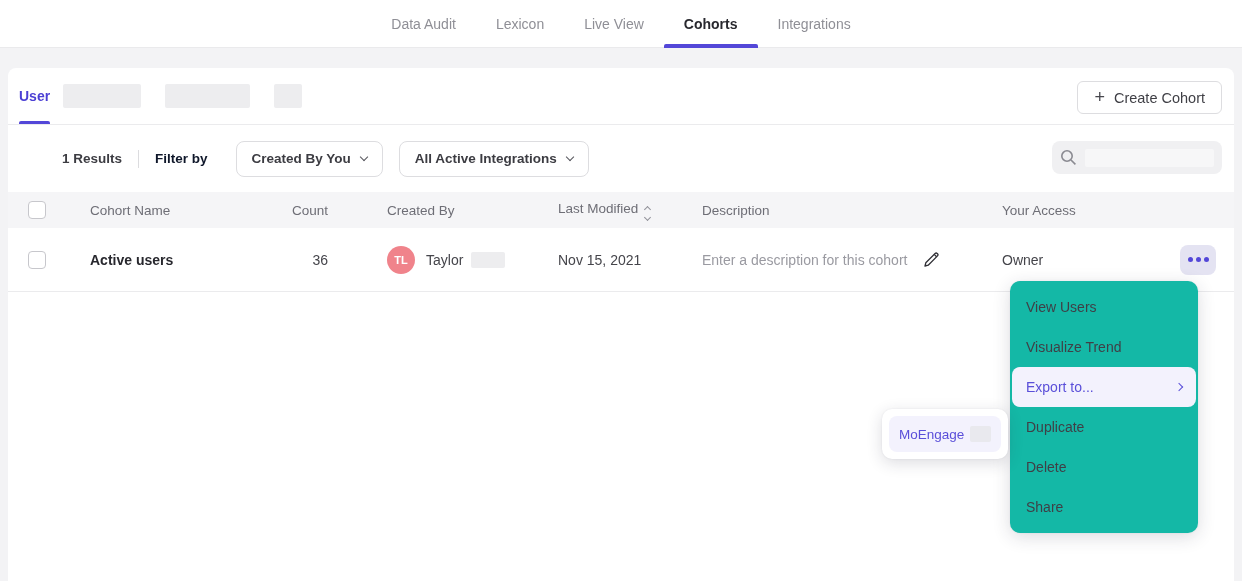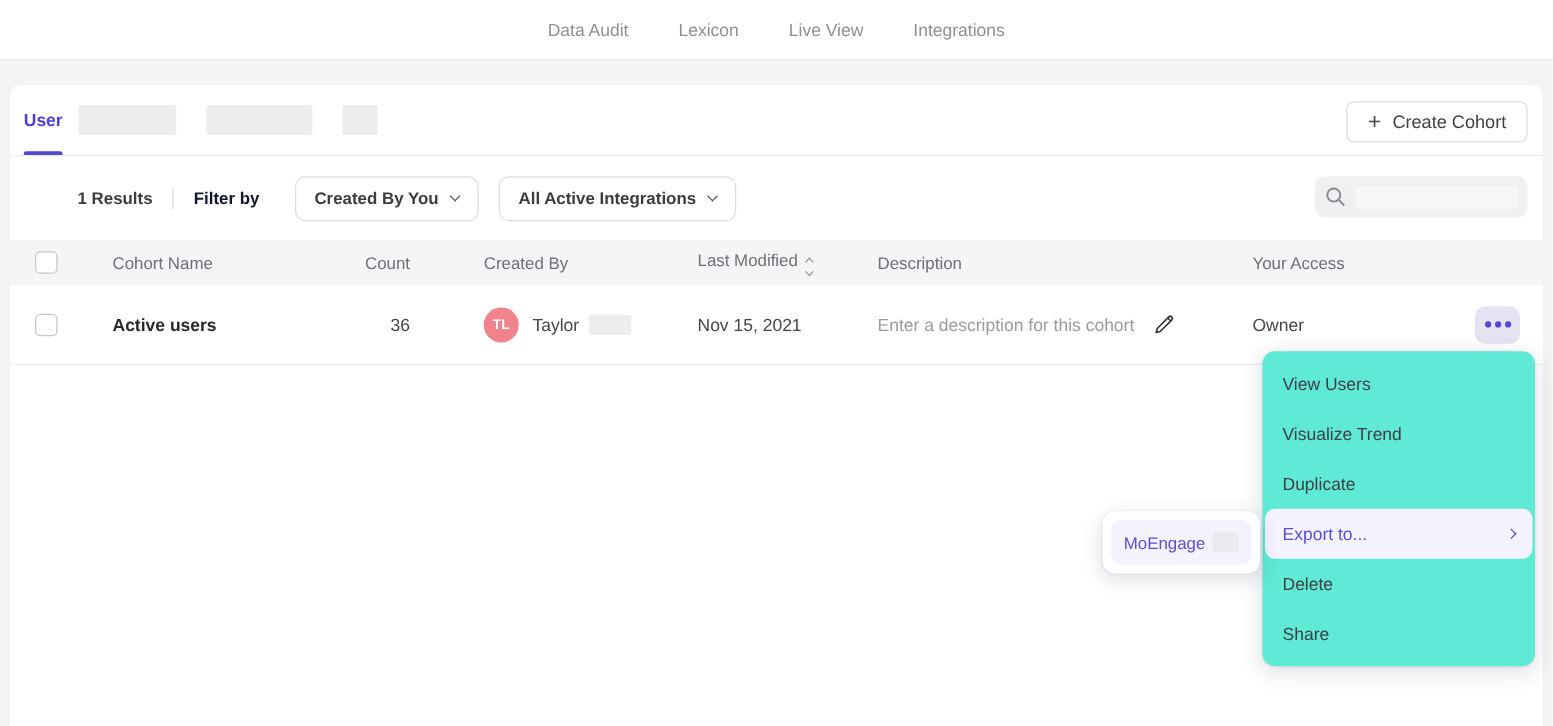--- a/index.html
+++ b/index.html
@@ -68,21 +68,21 @@
   .avatar { width:28px; height:28px; border-radius:50%; background:#f0838b; color:#fff; font-size:11px;
           font-weight:700; display:flex; align-items:center; justify-content:center; margin-right:11px; }
   .name-redact { width:34px; height:16px; background:#ededef; border-radius:2px; margin-left:8px; }
   .placeholder { color:#9a9aa1; }
   .pencil { margin-left:15px; cursor:pointer; display:flex; }
   .more-btn { width:36px; height:30px; background:#e4e3f2; border-radius:8px; display:flex; gap:3px;
           align-items:center; justify-content:center; cursor:pointer; }
   .dot { width:5px; height:5px; border-radius:50%; background:#5347d8; }
 
   
-  .menu { position:absolute; left:1010px; top:281px; width:218px; background:#5eead4; border-radius:10px;
+  .menu { position:absolute; left:1010px; top:281px; width:188px; background:#14b8a6; border-radius:10px;
           padding:6px 0; box-shadow:0 4px 18px rgba(40,40,60,.16), 0 0 2px rgba(40,40,60,.08); z-index:3; }
   .menu-item { height:40px; display:flex; align-items:center; justify-content:space-between;
           padding:0 16px; font-size:14px; color:#3f3f46; cursor:pointer; }
   .menu-item.active { background:#f3f2fd; color:#5a4fd9; border-radius:8px; margin:0 2px; padding:0 14px; }
   .chev-right { width:6px; height:6px; border-right:1.7px solid #5a4fd9; border-top:1.7px solid #5a4fd9;
           transform:rotate(45deg); }
 
   
   .submenu { position:absolute; left:882px; top:409px; width:126px; height:50px; background:#fff;
           border-radius:10px; padding:7px; box-shadow:0 4px 16px rgba(40,40,60,.16), 0 0 2px rgba(40,40,60,.08); z-index:4; }
@@ -95,20 +95,23 @@
 
 <header class="topnav">
   <div class="nav-tab">
       <span>Data Audit</span>
     </div>
   <div class="nav-tab">
       <span>Lexicon</span>
     </div>
   <div class="nav-tab">
       <span>Live View</span>
+    </div>
+  <div class="nav-tab active">
+      <span>Cohorts</span>
     </div>
   <div class="nav-tab">
       <span>Integrations</span>
     </div>
 </header>
 
 <main class="panel">
 
   <div class="panel-tabs">
     <div class="ptab">
@@ -196,27 +199,27 @@
   </div>
 </main>
 
 <div class="menu">
   <div class="menu-item">
       <span>View Users</span>
     </div>
   <div class="menu-item">
       <span>Visualize Trend</span>
     </div>
-  <div class="menu-item">
-      <span>Duplicate</span>
-    </div>
   <div class="menu-item active">
     <span>Export to...</span>
     <span class="chev-right"></span>
   </div>
+  <div class="menu-item">
+      <span>Duplicate</span>
+    </div>
   <div class="menu-item">
       <span>Delete</span>
     </div>
   <div class="menu-item">
       <span>Share</span>
     </div>
 </div>
 
 <div class="submenu">
   <div class="submenu-item">

